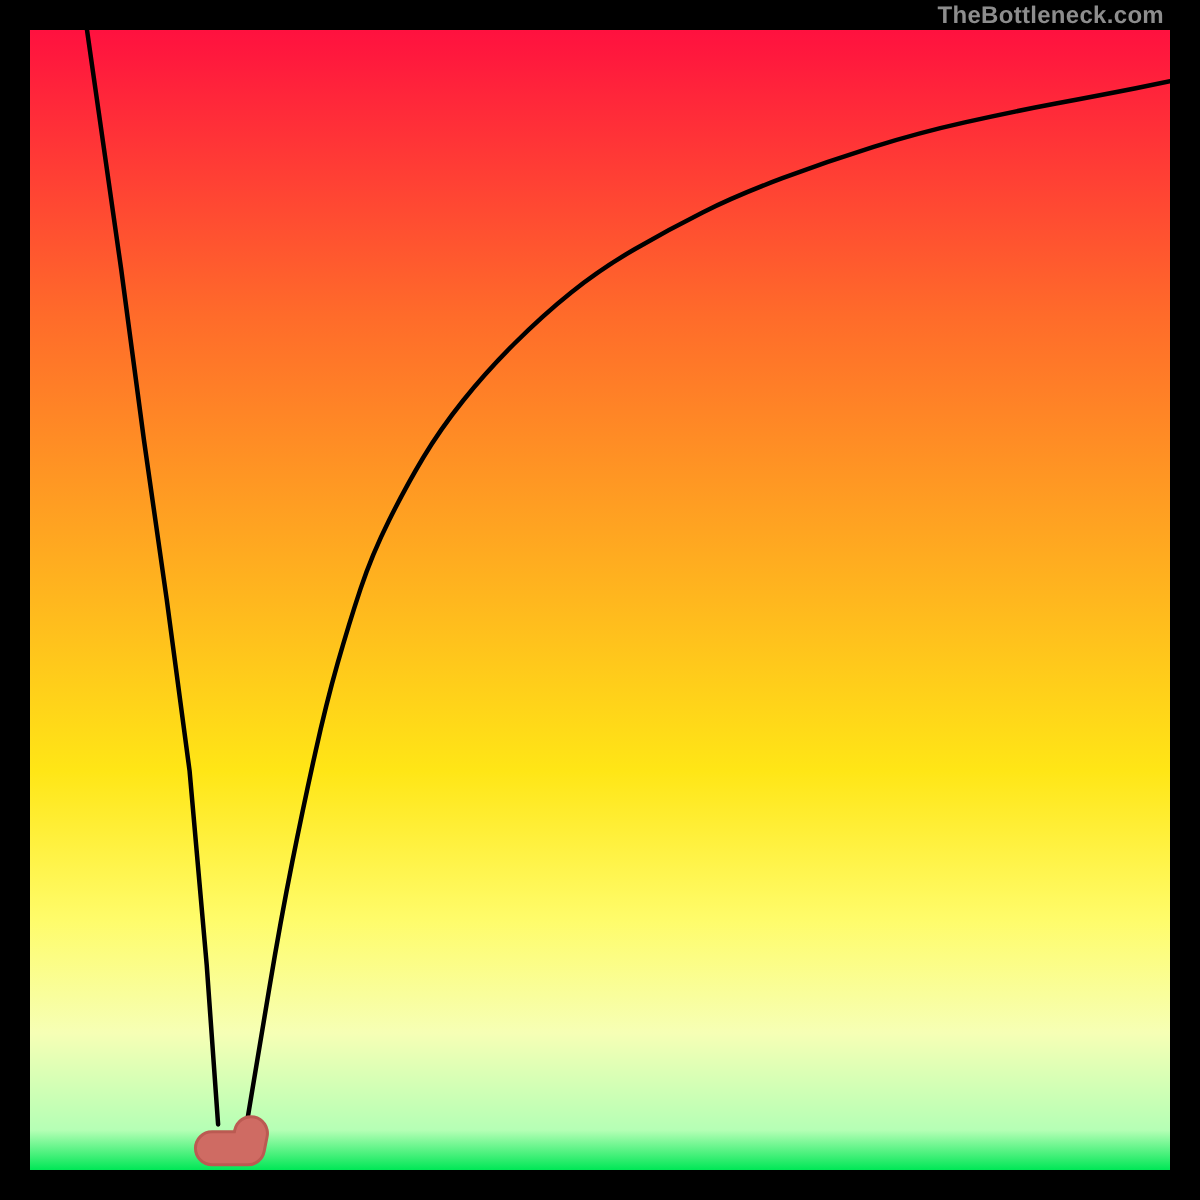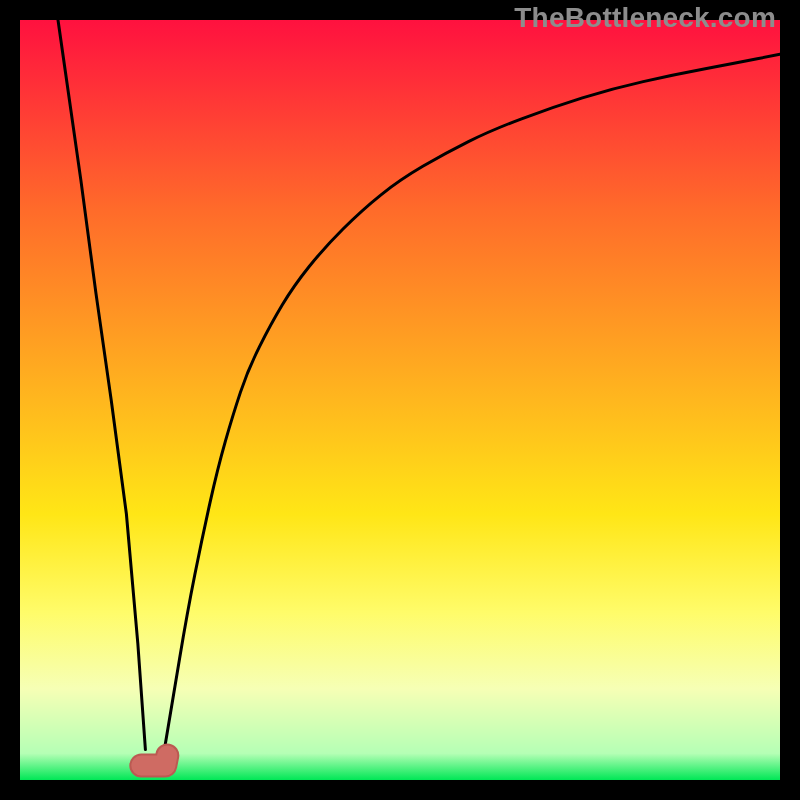--- a/index.html
+++ b/index.html
@@ -23,21 +23,21 @@
     left: 0;
     top: 0;
     width: 760px;
     height: 760px;
   }
   .watermark {
     position: absolute;
     top: 2px;
     right: 24px;
     font-family: Arial, Helvetica, sans-serif;
-    font-size: 28px;
+    font-size: 16px;
     font-weight: 600;
     color: #8d8d8d;
     letter-spacing: 0.2px;
   }
 </style>
 </head>
 <body>
 
 <div class="frame">
   <svg class="plot-area" viewBox="0 0 760 760" preserveAspectRatio="none">

